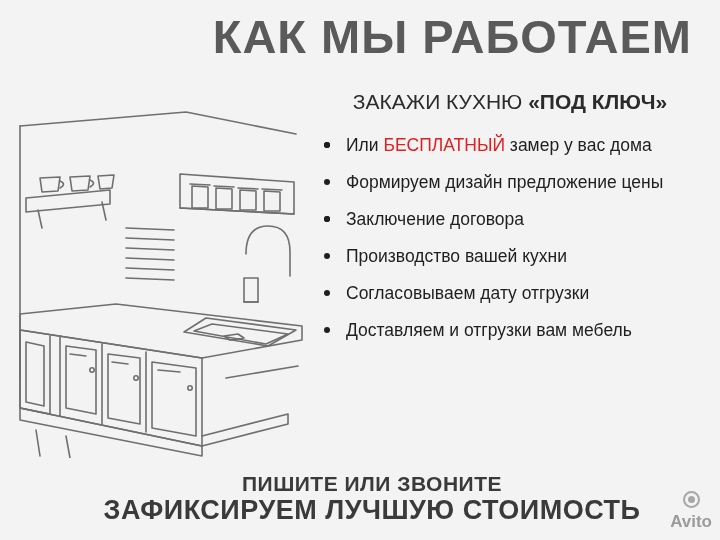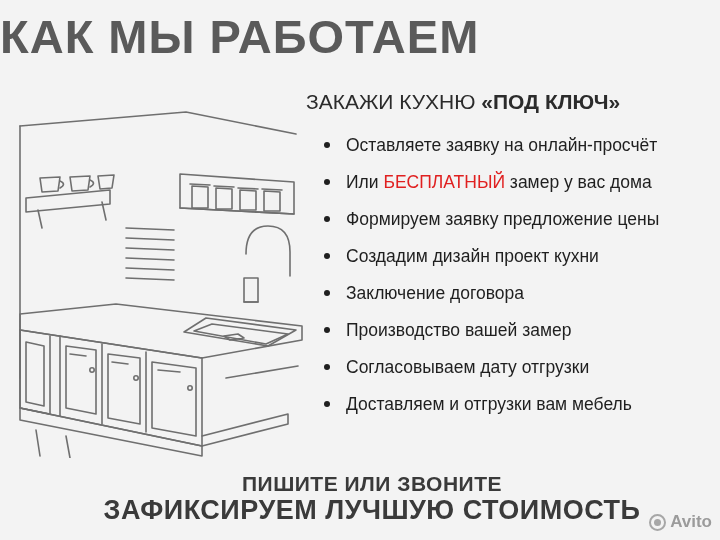--- a/index.html
+++ b/index.html
@@ -18,21 +18,21 @@
     width: 720px;
     height: 540px;
     background: #f3f3f3;
     box-sizing: border-box;
   }
   .title {
     position: absolute;
     top: 8px;
     left: 0;
     width: 692px;
-    text-align: left;
+    text-align: right;
     font-size: 47px;
     line-height: 58px;
     font-weight: bold;
     color: #5a5a5a;
     letter-spacing: 1px;
     white-space: nowrap;
   }
   .illustration {
     position: absolute;
     left: 6px;
@@ -40,20 +40,21 @@
     width: 300px;
     height: 380px;
   }
   .content {
     position: absolute;
     left: 306px;
     top: 88px;
     width: 408px;
   }
   .subtitle {
+    text-align: center;
     font-size: 21px;
     line-height: 28px;
     color: #2b2b2b;
     white-space: nowrap;
   }
   .subtitle .strong {
     font-weight: bold;
   }
   .bullets {
     margin: 18px 0 0 0;
@@ -105,20 +106,21 @@
     position: absolute;
     right: 8px;
     bottom: 8px;
     display: flex;
     align-items: center;
     gap: 4px;
     color: #8c8c8c;
     font-size: 17px;
     font-weight: bold;
     opacity: 0.85;
+    flex-direction: column;
   }
   .watermark .mark {
     width: 17px;
     height: 17px;
     border-radius: 50%;
     border: 2px solid #9a9a9a;
     box-sizing: border-box;
     position: relative;
   }
   .watermark .mark::after {
@@ -199,41 +201,41 @@
   </div>
 
   <div class="content">
     <div class="subtitle">
       <span>ЗАКАЖИ КУХНЮ </span><span class="strong">«ПОД КЛЮЧ»</span>
     </div>
 
     <ul class="bullets">
       <li>
         <span class="dot"></span>
-        <span>Оставляете заявку на онлайн-просчёт</span><span class="accent"></span><span></span>
+        <span class="accent"></span><span></span>
       </li>
       <li>
         <span class="dot"></span>
         <span>Или </span><span class="accent">БЕСПЛАТНЫЙ</span><span> замер у вас дома</span>
       </li>
       <li>
         <span class="dot"></span>
-        <span>Формируем заявку предложение цены</span><span class="accent"></span><span></span>
-      </li>
-      <li>
-        <span class="dot"></span>
-        <span>Создадим дизайн проект кухни</span><span class="accent"></span><span></span>
+        <span>Формируем дизайн предложение цены</span><span class="accent"></span><span></span>
+      </li>
+      <li>
+        <span class="dot"></span>
+        <span class="accent"></span><span></span>
       </li>
       <li>
         <span class="dot"></span>
         <span>Заключение договора</span><span class="accent"></span><span></span>
       </li>
       <li>
         <span class="dot"></span>
-        <span>Производство вашей замер</span><span class="accent"></span><span></span>
+        <span>Производство вашей кухни</span><span class="accent"></span><span></span>
       </li>
       <li>
         <span class="dot"></span>
         <span>Согласовываем дату отгрузки</span><span class="accent"></span><span></span>
       </li>
       <li>
         <span class="dot"></span>
         <span>Доставляем и отгрузки вам мебель</span><span class="accent"></span><span></span>
       </li>
     </ul>

